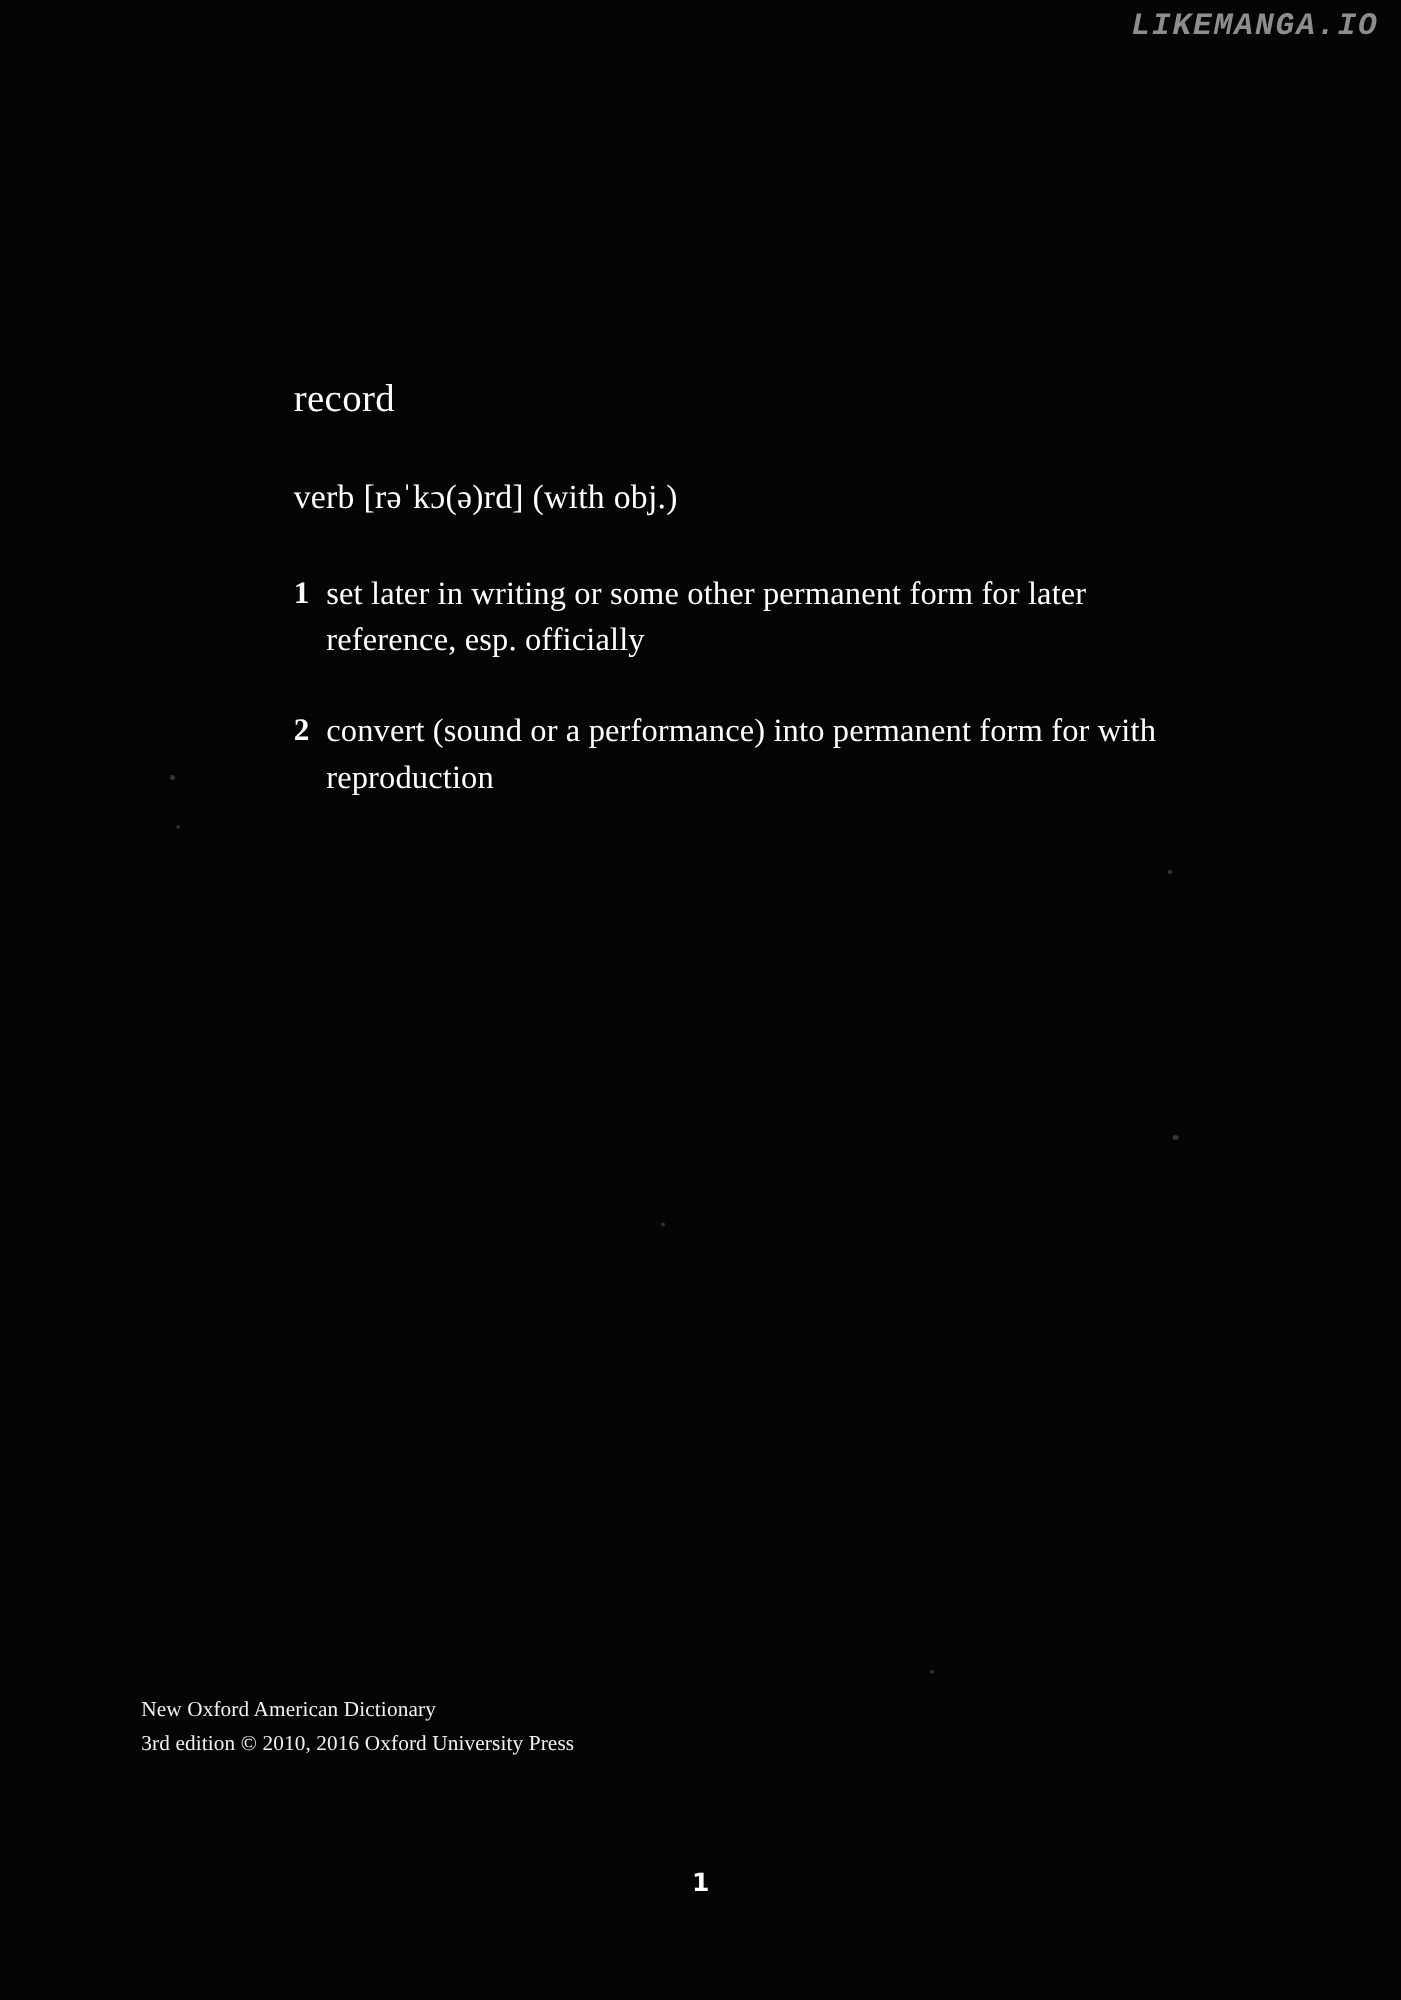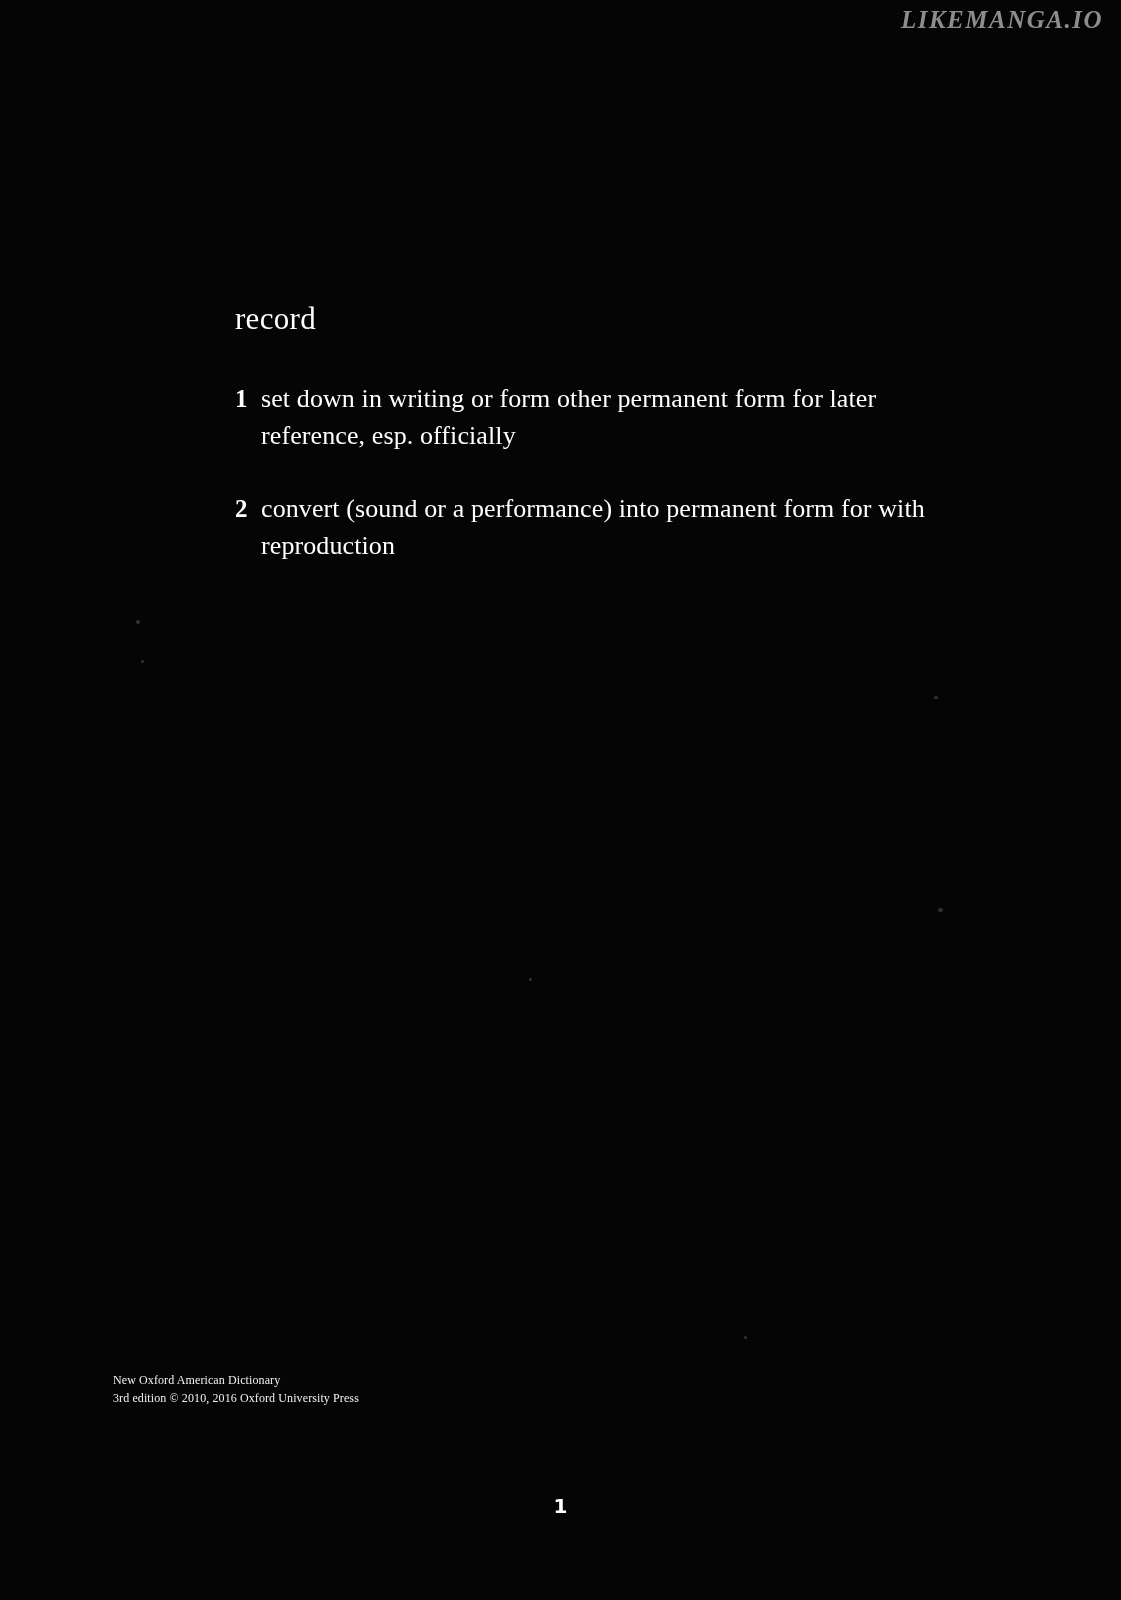--- a/index.html
+++ b/index.html
@@ -27,21 +27,21 @@
     position: absolute;
     background: #6d6d6d;
     opacity: .45;
     border-radius: 50%;
   }
 
   .watermark {
     position: absolute;
     top: 6px;
     right: 18px;
-    font-family: Liberation Serif, serif;
+    font-family: Liberation Mono, monospace;
     font-weight: bold;
     font-size: 25px;
     letter-spacing: 1.5px;
     color: #8d8d8d;
     font-style: italic;
   }
 
   .entry {
     position: absolute;
     left: 235px;
@@ -81,21 +81,21 @@
     left: 0;
     top: 0;
     font-weight: bold;
     font-size: 25px;
   }
 
   .credit {
     position: absolute;
     left: 113px;
     bottom: 192px;
-    font-size: 12px;
+    font-size: 17px;
     line-height: 1.55;
     letter-spacing: .1px;
     color: #f2f2f2;
   }
 
   .folio {
     position: absolute;
     left: 0;
     right: 0;
     bottom: 82px;
@@ -115,25 +115,26 @@
   <div class="speck" style="left:141px; top:660px; width:3px; height:3px;"></div>
   <div class="speck" style="left:934px; top:696px; width:4px; height:3px;"></div>
   <div class="speck" style="left:938px; top:908px; width:5px; height:4px;"></div>
   <div class="speck" style="left:529px; top:978px; width:3px; height:3px;"></div>
   <div class="speck" style="left:744px; top:1336px; width:3px; height:3px;"></div>
 
   <div class="watermark">LIKEMANGA.IO</div>
 
   <div class="entry">
     <div class="headword">record</div>
+    <div class="pronunciation">verb [rəˈkɔ(ə)rd] (with obj.)</div>
 
     <div class="senses">
       <div class="sense">
         <span class="num">1</span>
-        <span class="txt">set down in writing or form other permanent form for later reference, esp. officially</span>
+        <span class="txt">set later in writing or some other permanent form for later reference, esp. officially</span>
       </div>
       <div class="sense">
         <span class="num">2</span>
         <span class="txt">convert (sound or a performance) into permanent form for with reproduction</span>
       </div>
     </div>
   </div>
 
   <div class="credit">
     <div>New Oxford American Dictionary</div>

